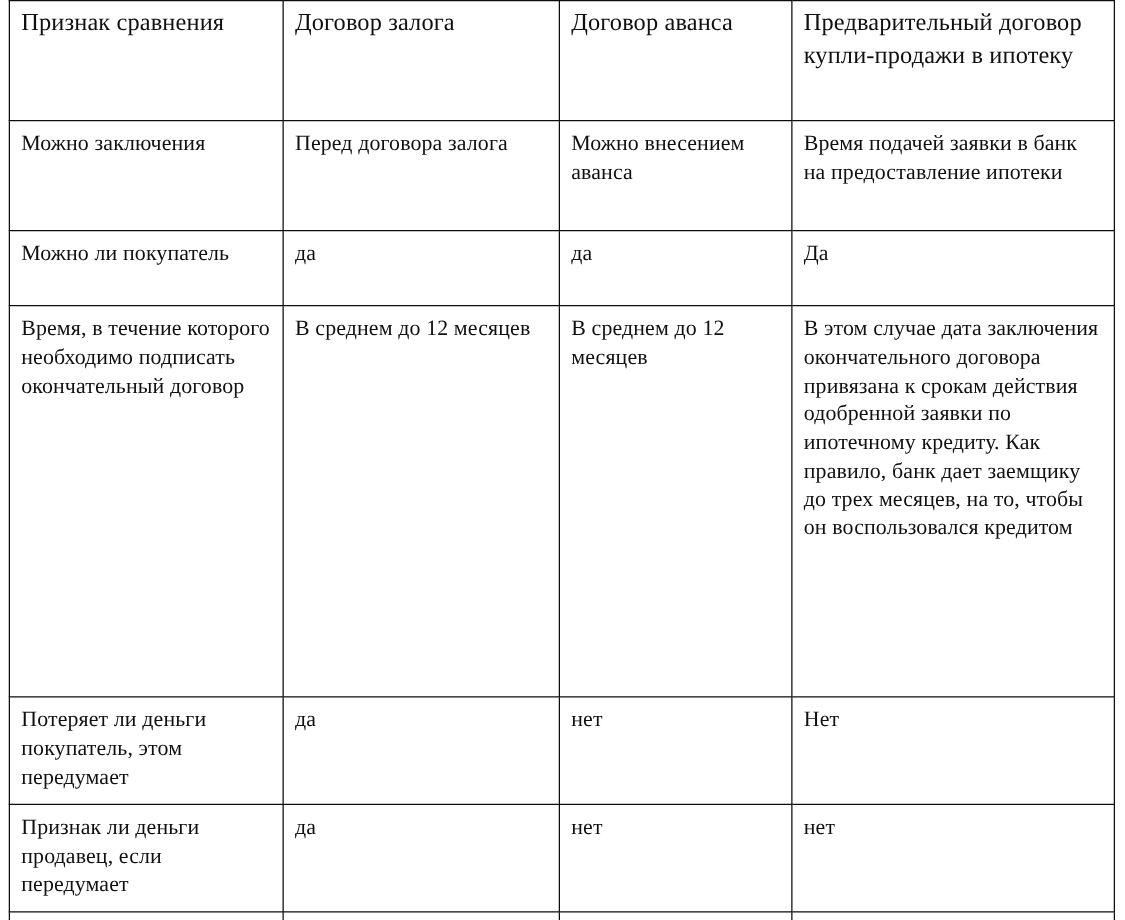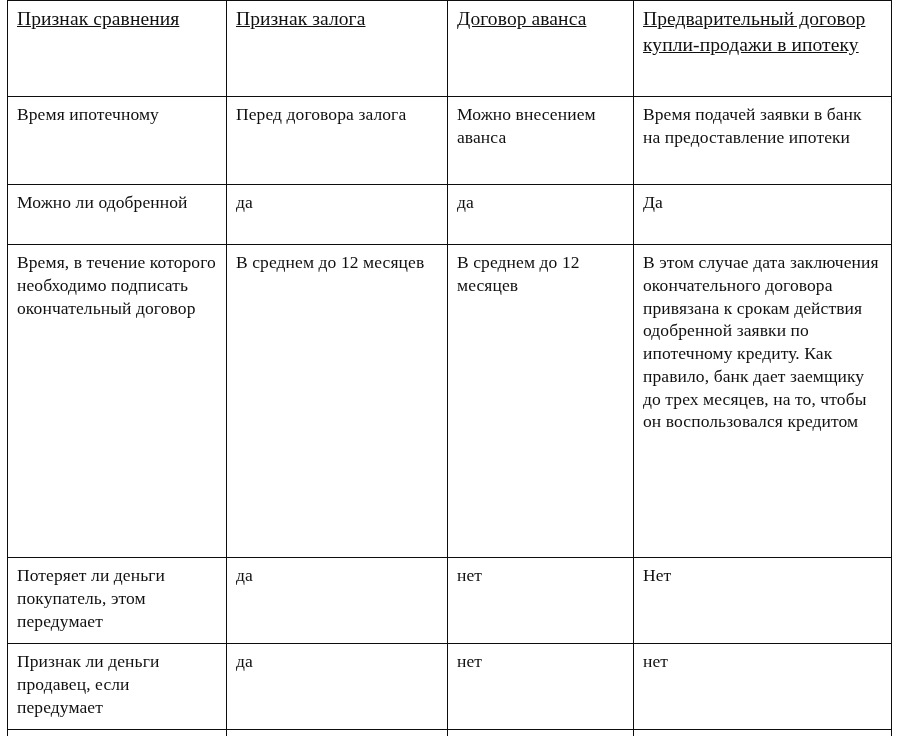--- a/index.html
+++ b/index.html
@@ -47,21 +47,20 @@
     word-wrap: break-word;
     background: #ffffff;
   }
 
   
   table.cmp tr.hdr td {
     font-size: 19.5px;
     line-height: 1.33;
     padding-top: 5px;
     font-weight: 400;
-    text-decoration: underline;
   }
 
   
   tr.r-head   td { height: 86px; }
   tr.r-time   td { height: 77px; }
   tr.r-cancel td { height: 49px; }
   tr.r-period td { height: 302px; }
   tr.r-buyer  td { height: 75px; }
   tr.r-seller td { height: 75px; }
   tr.r-oblig  td { height: 58px; }
@@ -78,34 +77,34 @@
     <colgroup>
       <col class="c0">
         <col class="c1">
         <col class="c2">
         <col class="c3">
     </colgroup>
     <tbody>
 
       <tr class="hdr r-head">
         <td>Признак сравнения</td>
-        <td>Признак залога</td>
+        <td>Договор залога</td>
         <td>Договор аванса</td>
         <td>Предварительный договор купли-продажи в ипотеку</td>
       </tr>
 
       <tr class="r-time">
-        <td>Время ипотечному</td>
+        <td>Можно заключения</td>
         <td>Перед договора залога</td>
         <td>Можно внесением аванса</td>
         <td>Время подачей заявки в банк на предоставление ипотеки</td>
       </tr>
 
       <tr class="r-cancel">
-        <td>Можно ли одобренной</td>
+        <td>Можно ли покупатель</td>
         <td>да</td>
         <td>да</td>
         <td class="ans-big">Да</td>
       </tr>
 
       <tr class="r-period">
         <td>Время, в течение которого необходимо подписать окончательный договор</td>
         <td>В среднем до 12 месяцев</td>
         <td>В среднем до 12 месяцев</td>
         <td>В этом случае дата заключения окончательного договора привязана к срокам действия одобренной заявки по ипотечному кредиту. Как правило, банк дает заемщику до трех месяцев, на то, чтобы он воспользовался кредитом</td>

